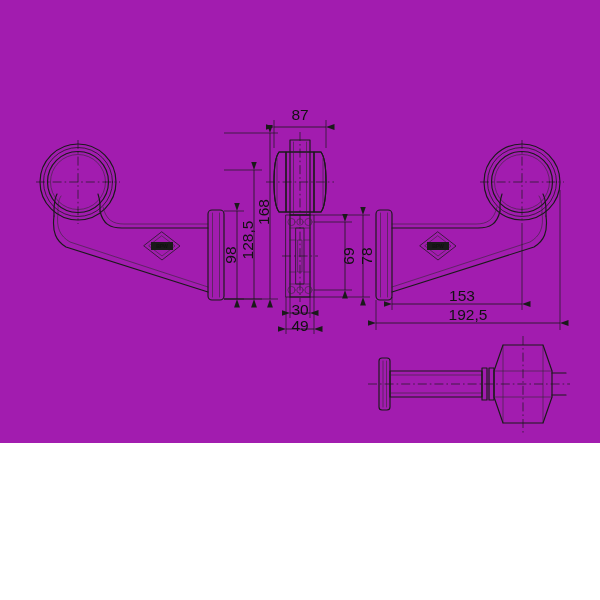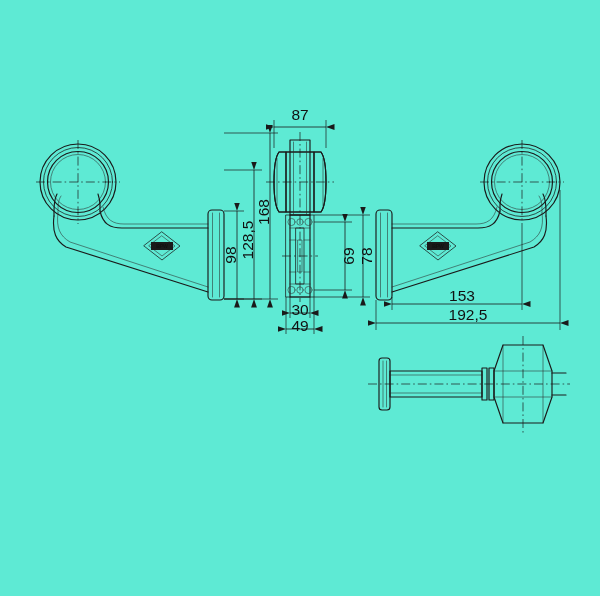--- a/index.html
+++ b/index.html
@@ -10,22 +10,22 @@
   }
   body {
     width: 600px;
     height: 600px;
     font-family: "Liberation Sans", sans-serif;
     overflow: hidden;
   }
   #drawing-root {
     position: relative;
     width: 600px;
-    height: 596px;
-    background: #5eead4;
+    height: 443px;
+    background: #a21caf;
   }
   svg#drawing-canvas {
     display: block;
     width: 600px;
     height: 600px;
   }
   .outline {
     fill: none;
     stroke: #1a1a1a;
     stroke-width: 1.15;

